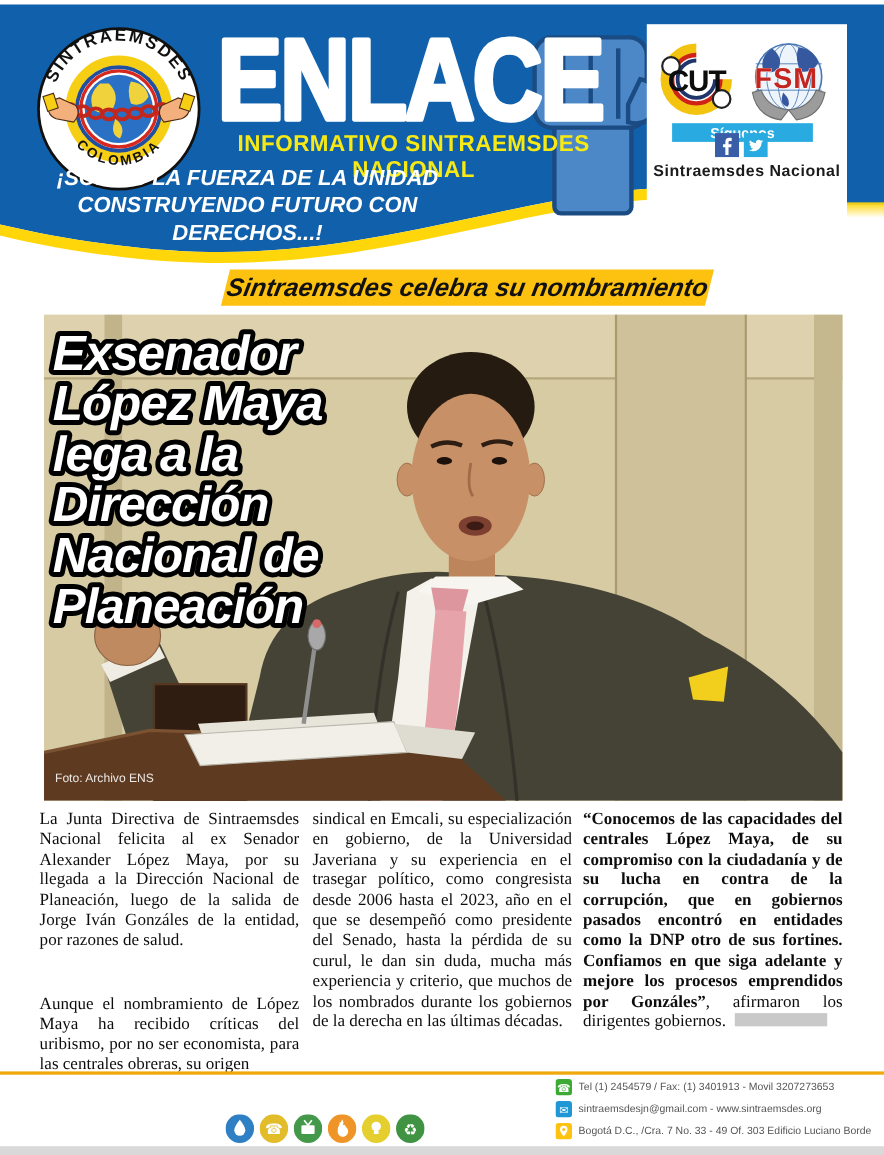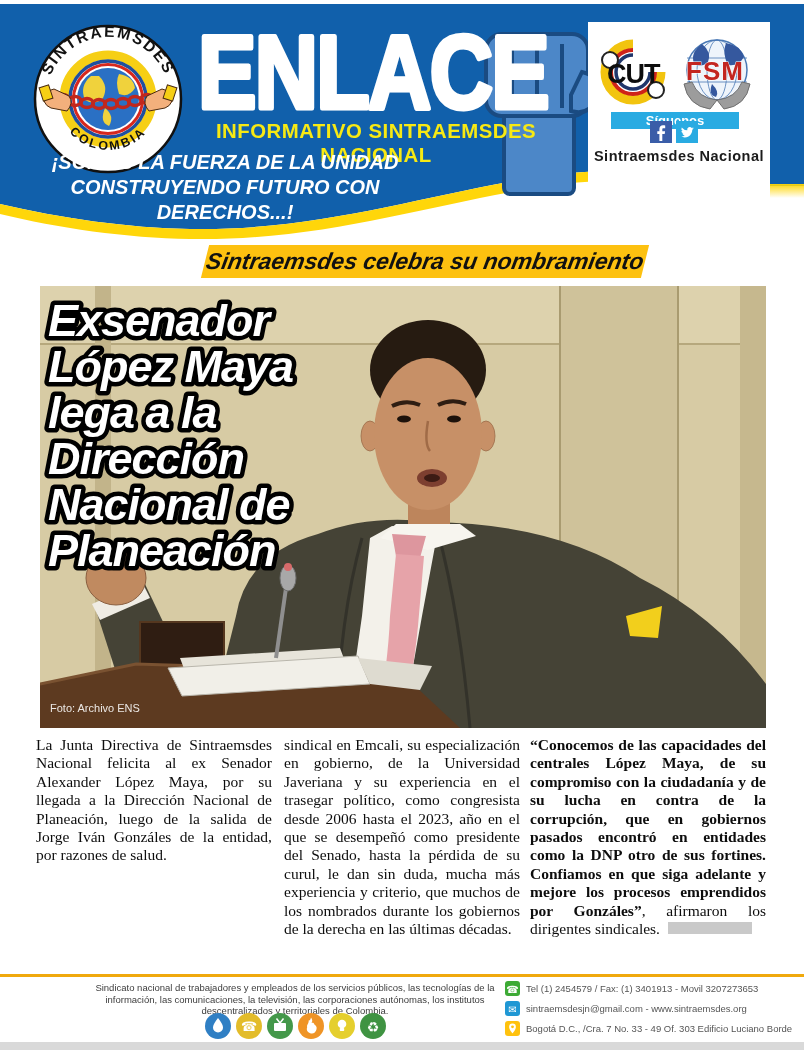--- a/index.html
+++ b/index.html
@@ -201,31 +201,31 @@
       <text x="6" y="134">lega a la</text>
       <text x="6" y="180">Dirección</text>
       <text x="6" y="226">Nacional de</text>
       <text x="6" y="272">Planeación</text>
     </g>
   </svg>
   <div class="abs" id="credit">Foto: Archivo ENS</div>
 
   <div class="abs col" id="col1">
     <div class="p1">La Junta Directiva de Sintraemsdes Nacional felicita al ex Senador Alexander López Maya, por su llegada a la Dirección Nacional de Planeación, luego de la salida de Jorge Iván Gonzáles de la entidad, por razones de salud.</div>
+    <div class="p2">Aunque el nombramiento de López Maya ha recibido críticas del uribismo, por no ser economista, para las centrales obreras, su origen</div>
   </div>
   <div class="abs col" id="col2">
     <div>sindical en Emcali, su especialización en gobierno, de la Universidad Javeriana y su experiencia en el trasegar político, como congresista desde 2006 hasta el 2023, año en el que se desempeñó como presidente del Senado, hasta la pérdida de su curul, le dan sin duda, mucha más experiencia y criterio, que muchos de los nombrados durante los gobiernos de la derecha en las últimas décadas.</div>
   </div>
   <div class="abs col" id="col3">
-    <span class="q">“Conocemos de las capacidades del centrales López Maya, de su compromiso con la ciudadanía y de su lucha en contra de la corrupción, que en gobiernos pasados encontró en entidades como la DNP otro de sus fortines. Confiamos en que siga adelante y mejore los procesos emprendidos por Gonzáles”</span><span>, afirmaron los dirigentes sindicales.</span>
+    <span class="q">“Conocemos de las capacidades del centrales López Maya, de su compromiso con la ciudadanía y de su lucha en contra de la corrupción, que en gobiernos pasados encontró en entidades como la DNP otro de sus fortines. Confiamos en que siga adelante y mejore los procesos emprendidos por Gonzáles”</span><span>, afirmaron los dirigentes gobiernos.</span>
     <span id="endbar"></span>
   </div>
 
   <div class="abs" id="footer-rule"></div>
-  <div class="abs" id="footer-desc">Sindicato nacional de trabajadores y empleados de los servicios públicos, las tecnologías de la información, las comunicaciones, la televisión, las corporaciones autónomas, los institutos descentralizados y territoriales de Colombia.</div>
 
   <div class="abs" id="service-icons">
     <svg width="26" height="26">
       <circle cx="13" cy="13" r="13" fill="#2f7fc4"></circle>
       <path d="M13,5 c3,4 5,7 5,9.5 a5,5 0 0 1 -10,0 C8,12 10,9 13,5 Z" fill="#fff"></path>
     </svg>
     <svg width="26" height="26">
       <circle cx="13" cy="13" r="13" fill="#e3bc2a"></circle>
       <text x="13" y="18" font-size="13" text-anchor="middle" fill="#fff" font-family="DejaVu Sans">☎</text>
     </svg>

